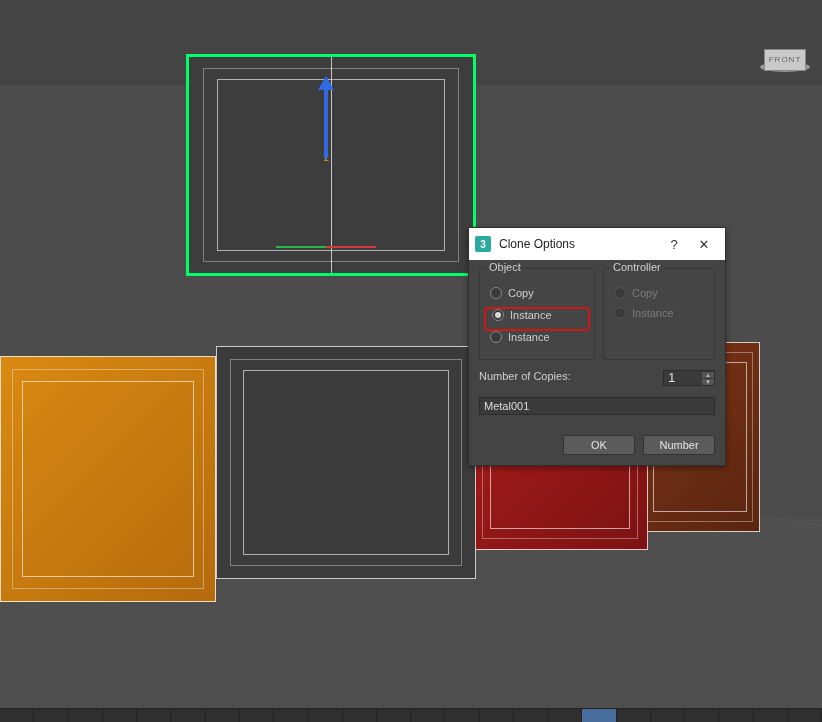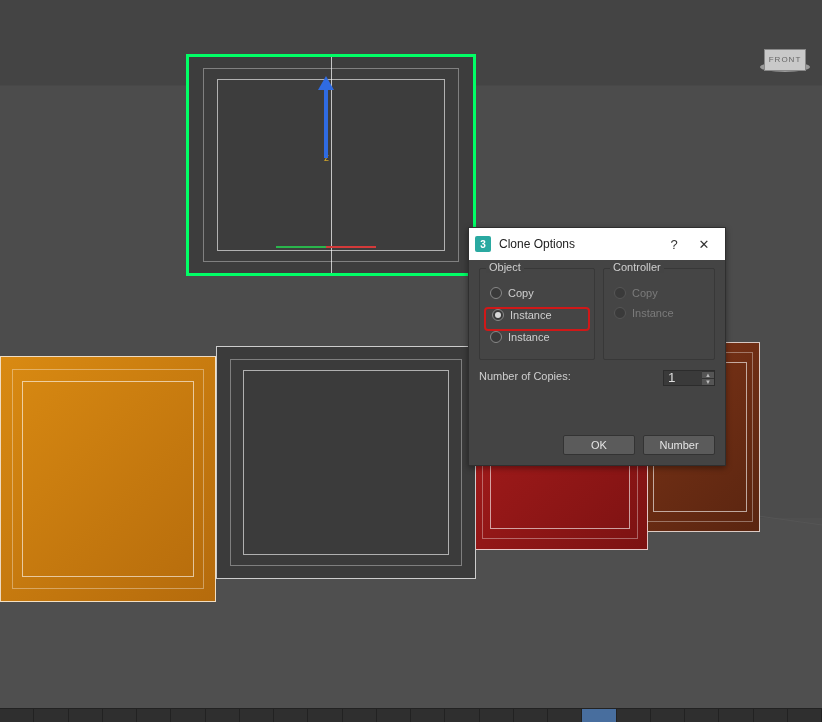--- a/index.html
+++ b/index.html
@@ -396,20 +396,21 @@
       <div class="spinner">
         <input class="val" value="1" style="">
         <div class="btns">
           <div>▲</div>
           <div>▼</div>
         </div>
       </div>
     </div>
 
     <div style="margin-top:8px">
+      <input class="text-input" style="margin-top: 3px;" value="Metal001">
     </div>
   </div>
 
   <div class="dialog-buttons">
     <div class="btn">OK</div>
     <div class="btn">Number</div>
   </div>
 </div>
 
 <div class="timeline">

